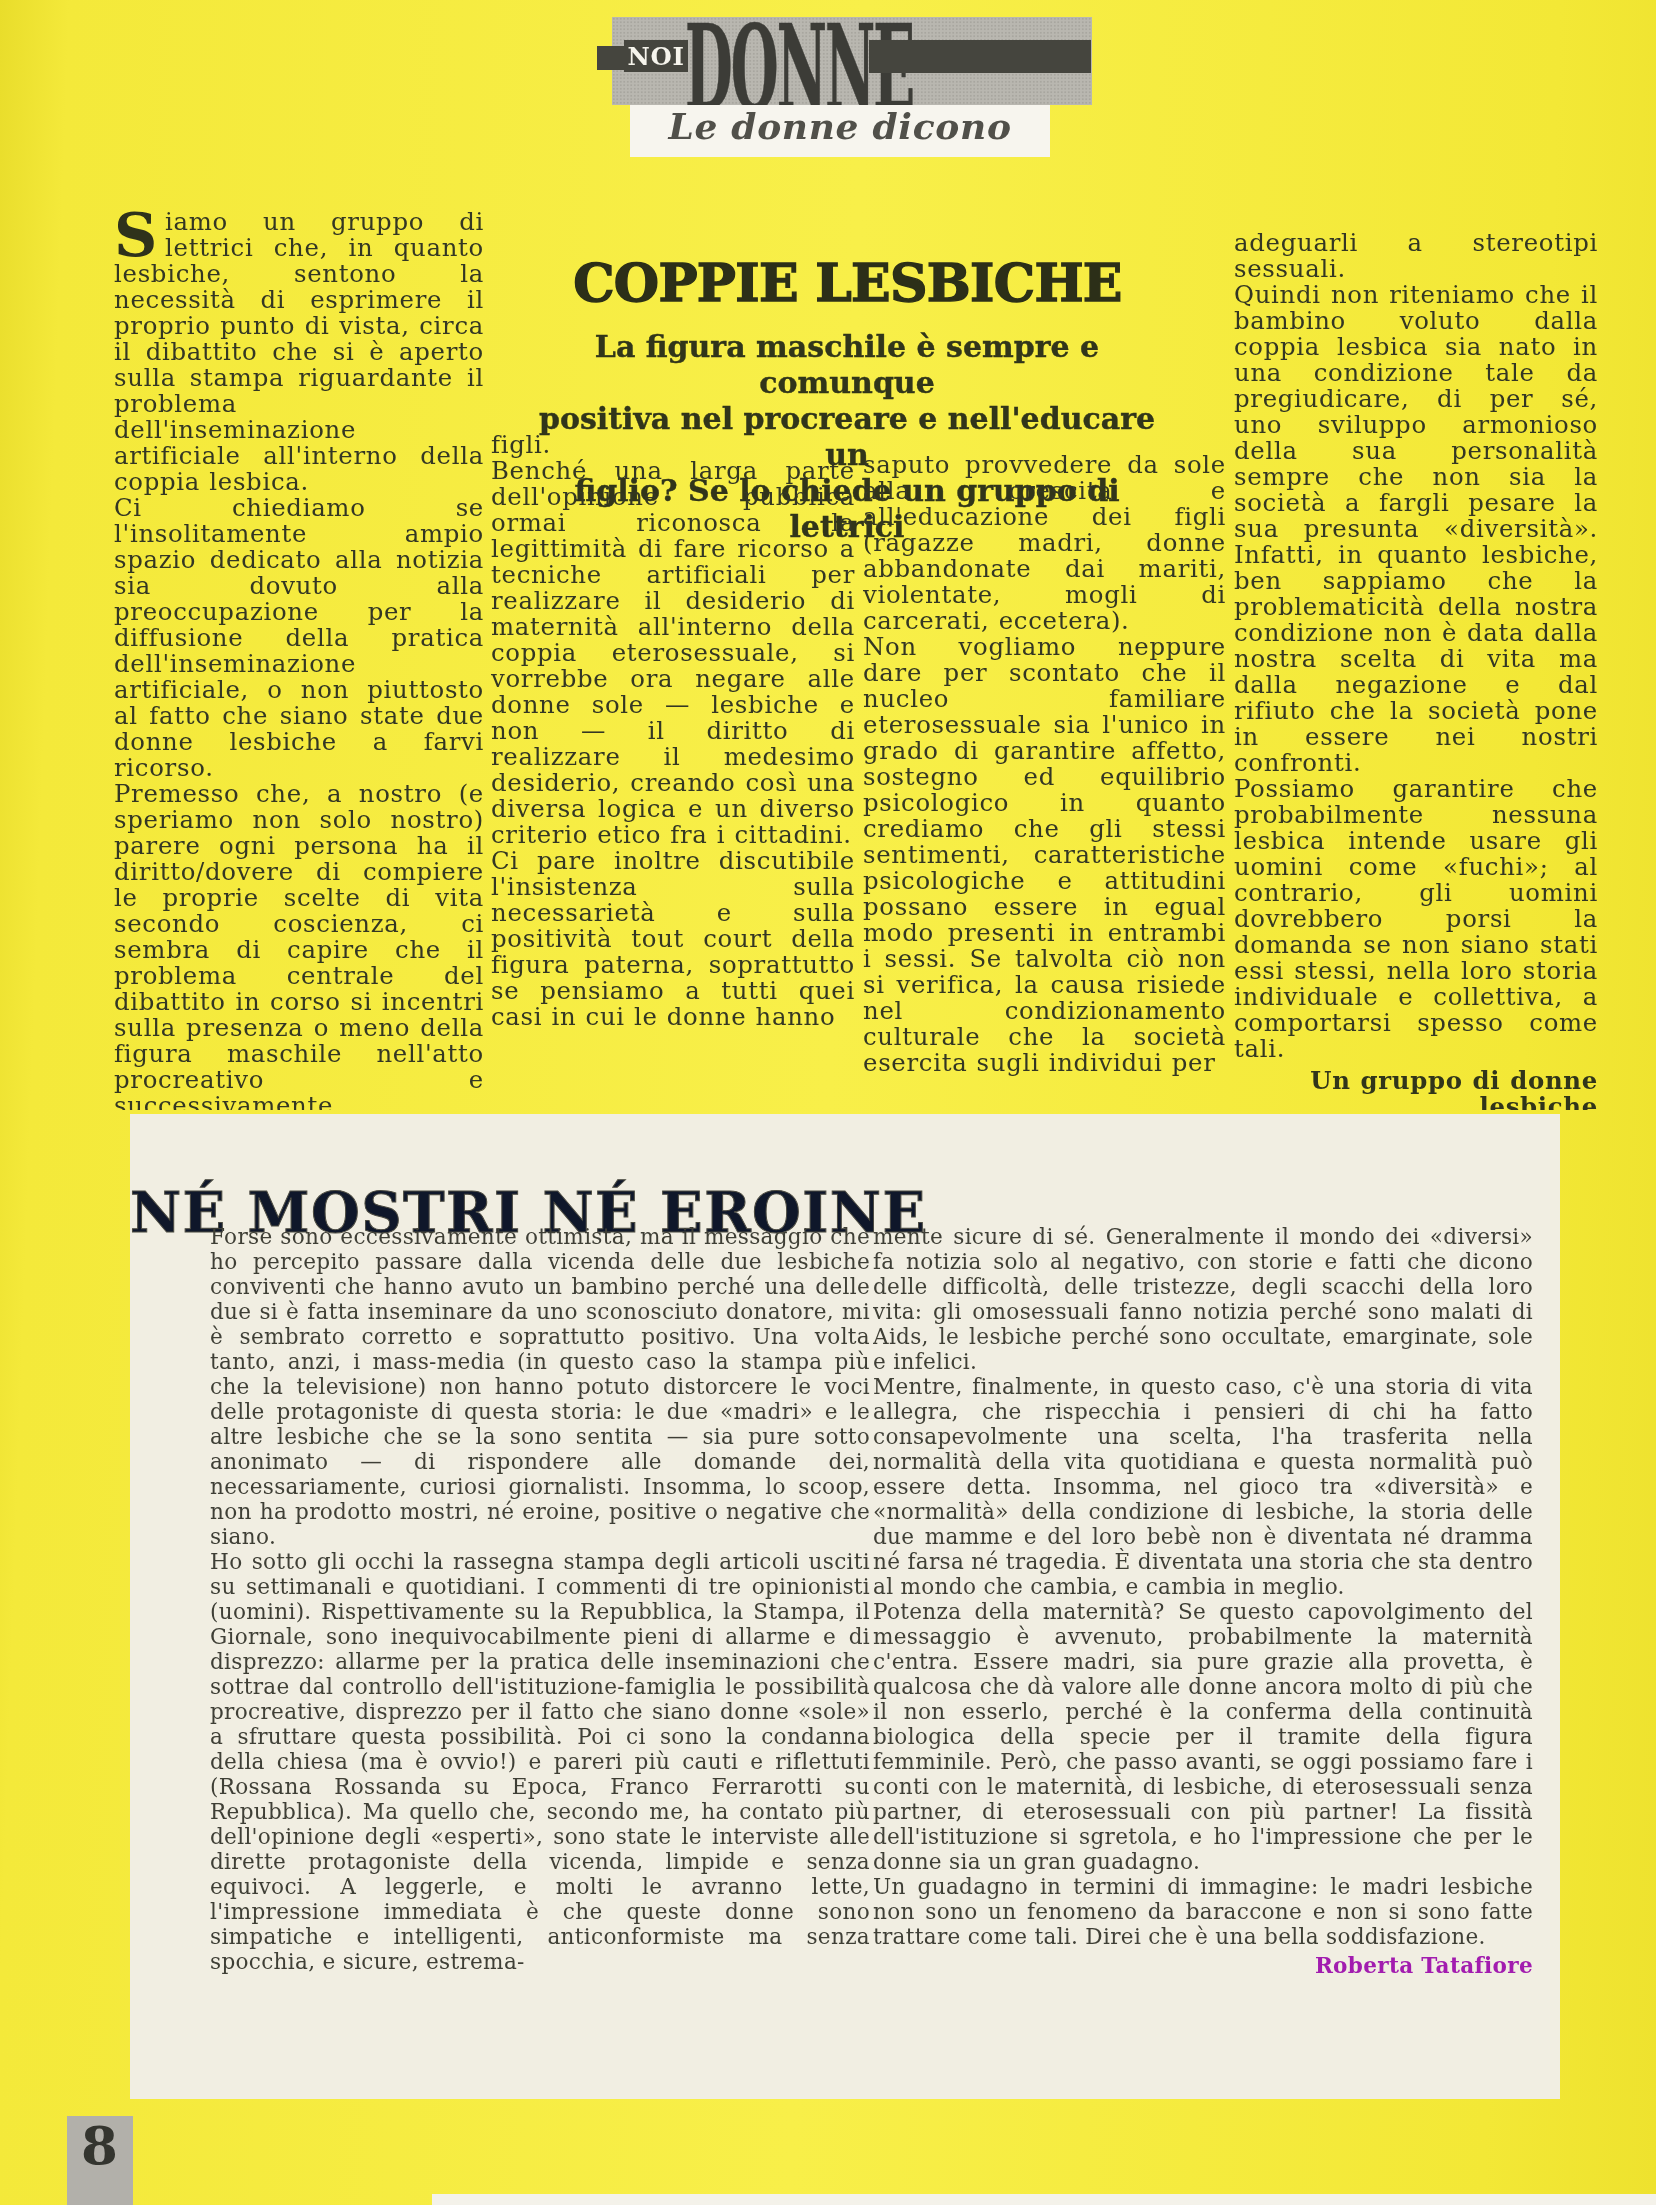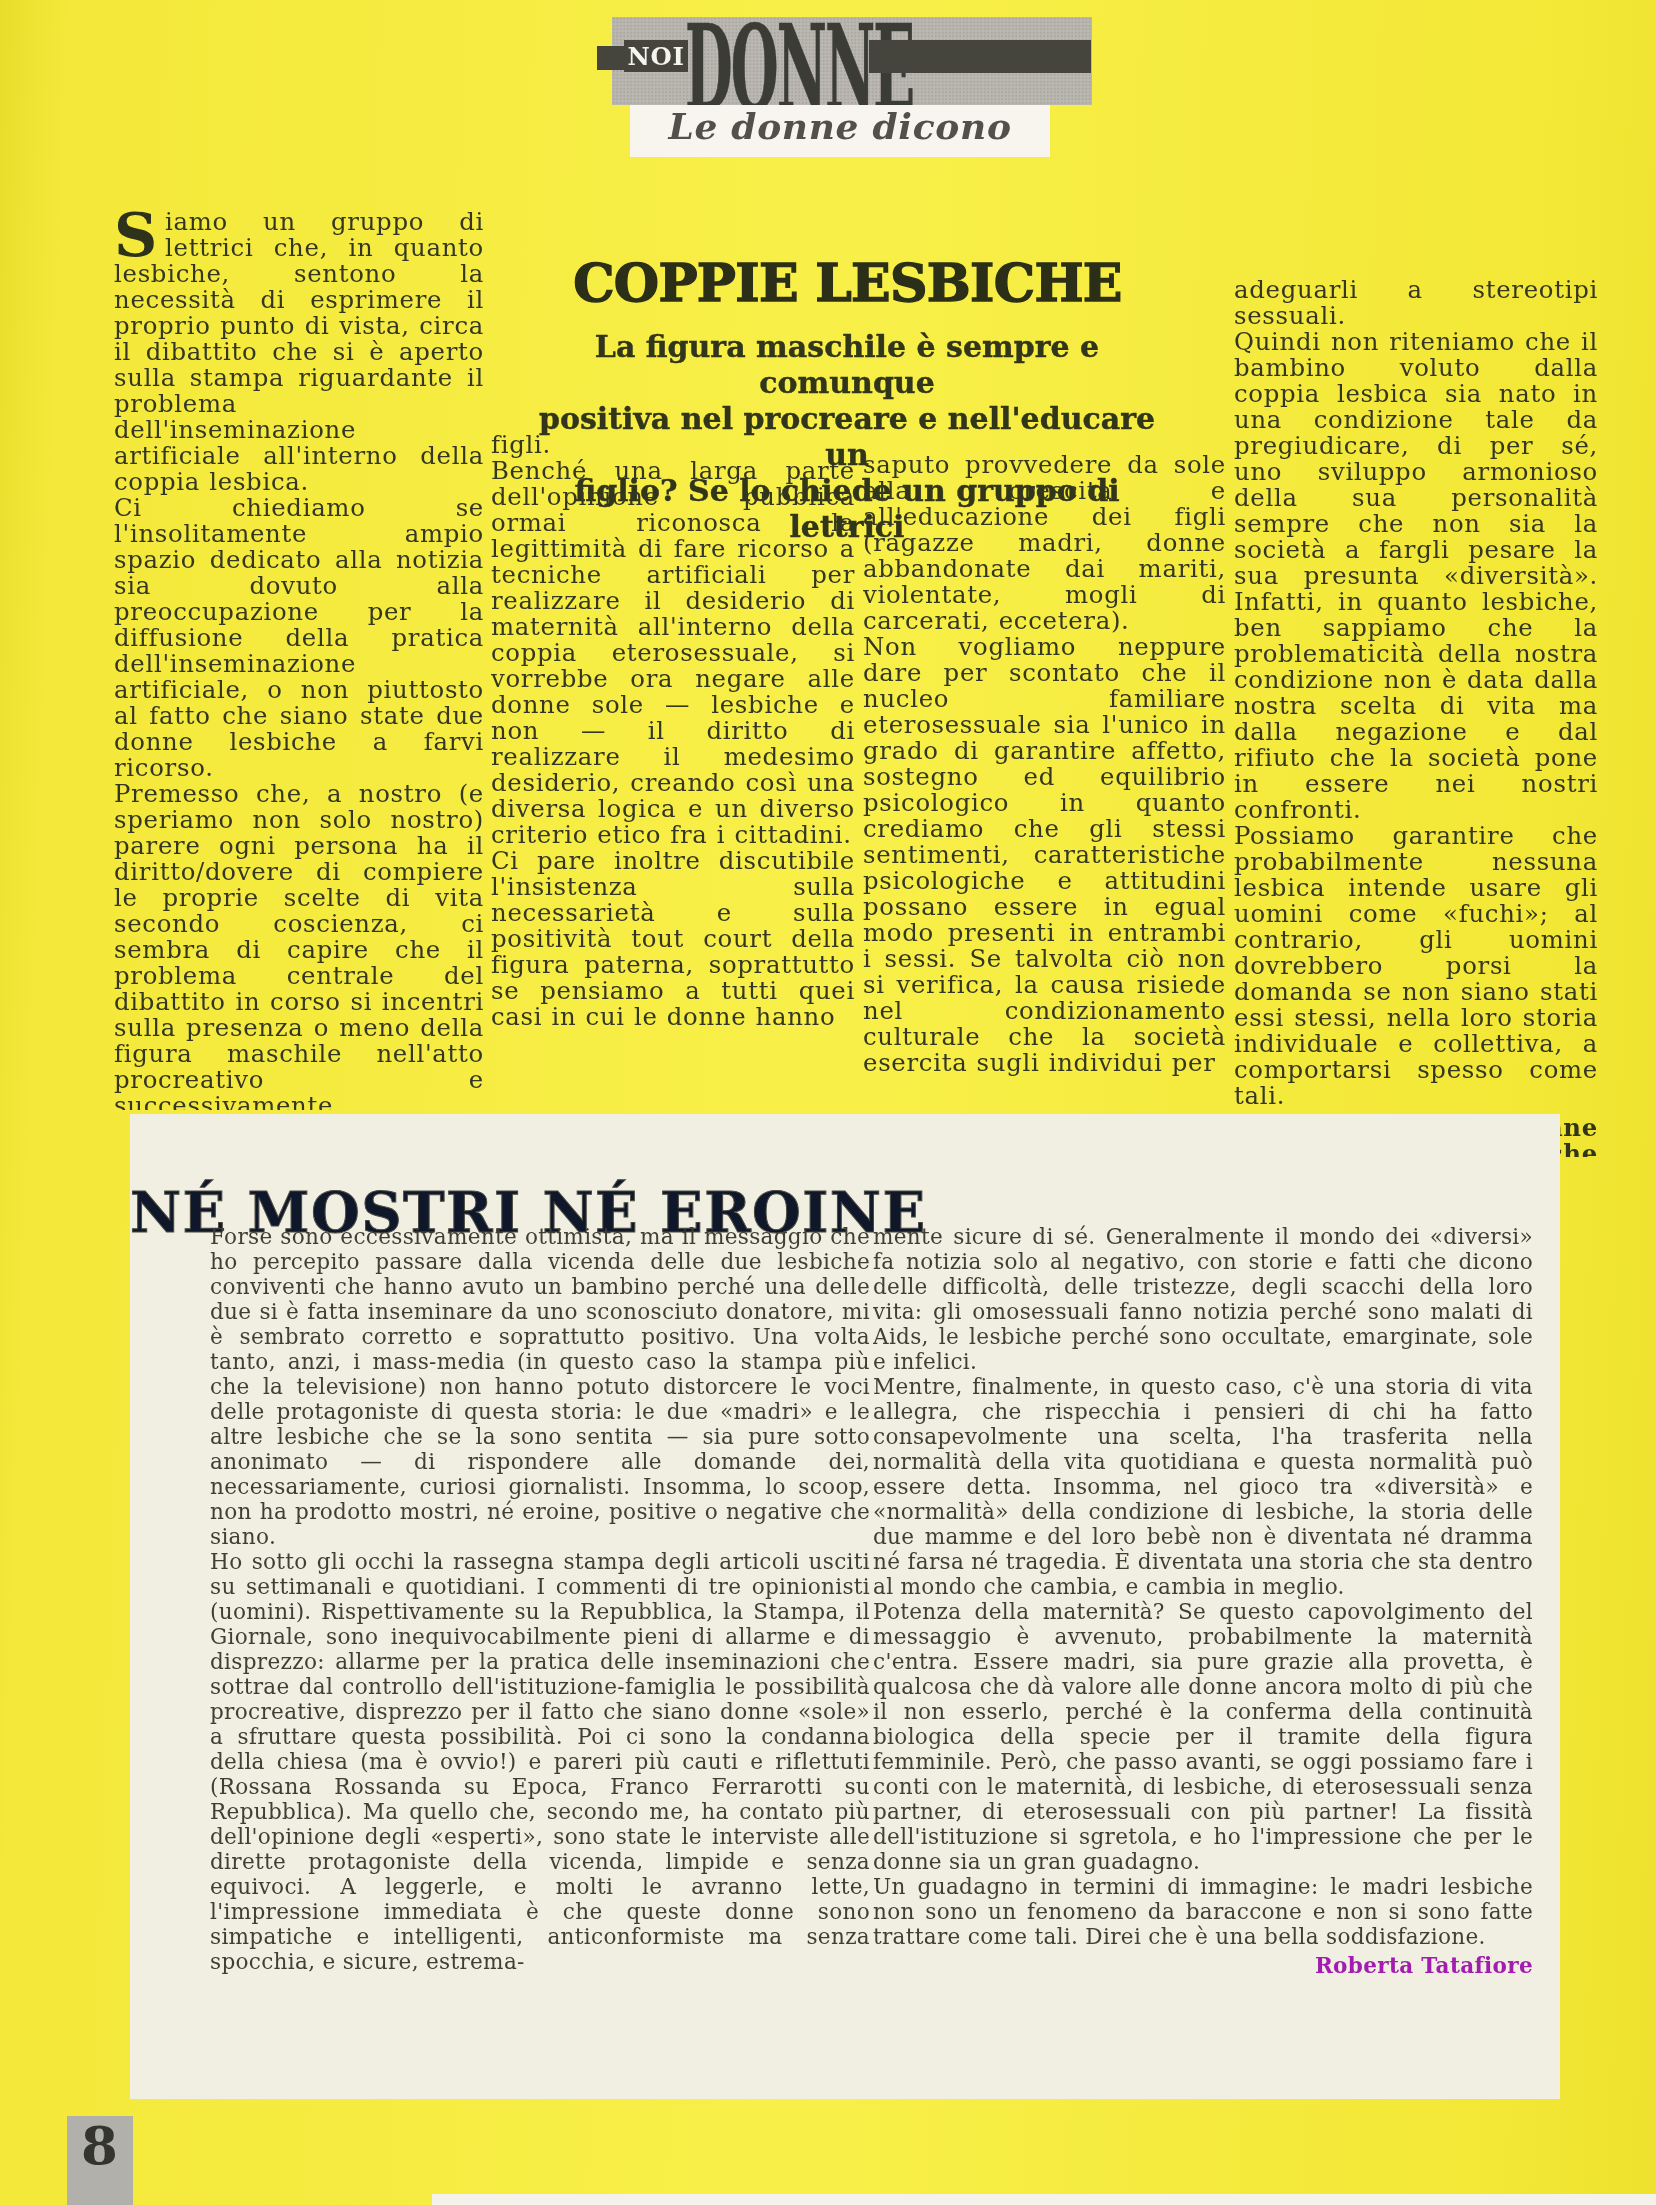--- a/index.html
+++ b/index.html
@@ -57,21 +57,21 @@
   }
   .bodycol {
     position: absolute; overflow: hidden;
     text-align: justify; color: #343723;
     font-size: 24.4px; line-height: 26px; letter-spacing: 0.7px; word-spacing: 0.7px;
   }
   .bodytext { white-space: pre-line; hyphens: auto; }
   .a1-col1 { left: 114px;  top: 209px; width: 370px; height: 901px; }
   .a1-col2 { left: 491px;  top: 432px; width: 364px; height: 649px; }
   .a1-col3 { left: 863px; top: 452px; width: 363px; height: 649px; }
-  .a1-col4 { left: 1234px; top: 230px; width: 364px; height: 880px; margin-top: 47px; }
+  .a1-col4 { left: 1234px; top: 230px; width: 364px; height: 880px; }
   .dropcap {
     float: left; font-weight: bold; font-size: 60px; line-height: 47px;
     padding: 2.8px 7px 0 0; color: #2f321b;
   }
   .a1-signature {
     margin-top: 5.6px; text-align: right; font-weight: bold;
     white-space: pre-line; color: #31351a;
   }
 
   

